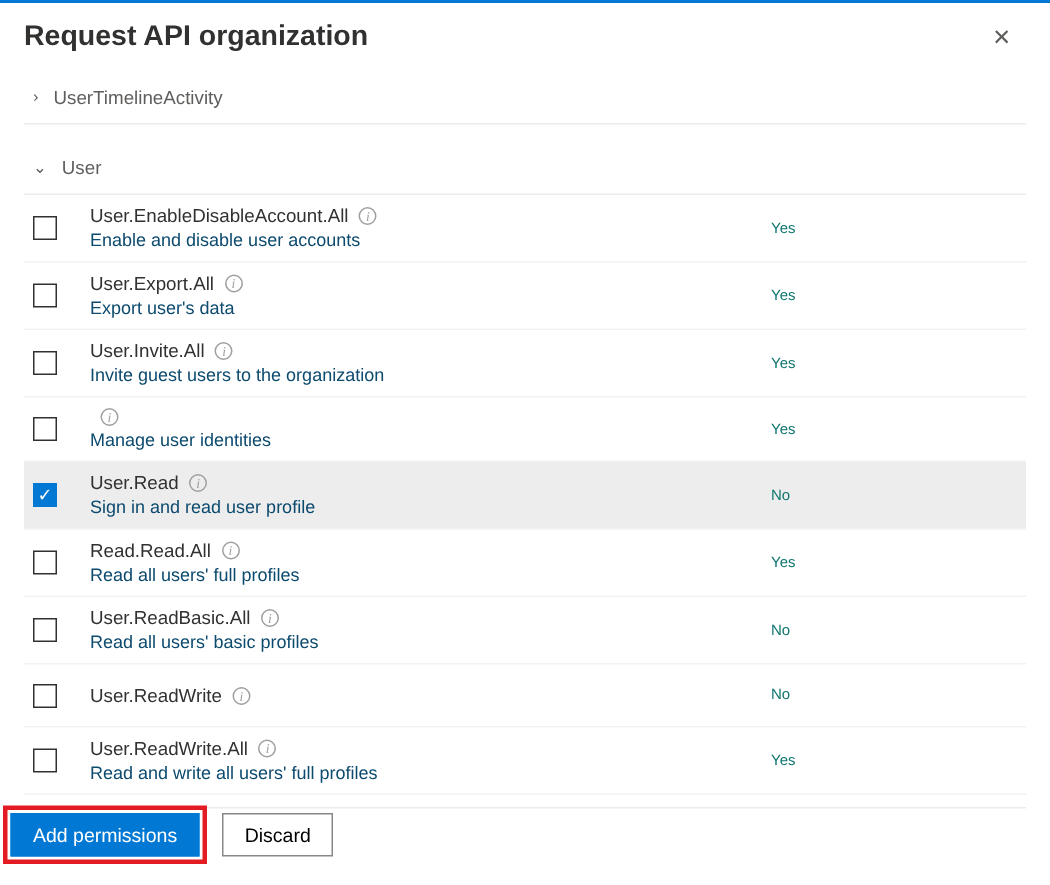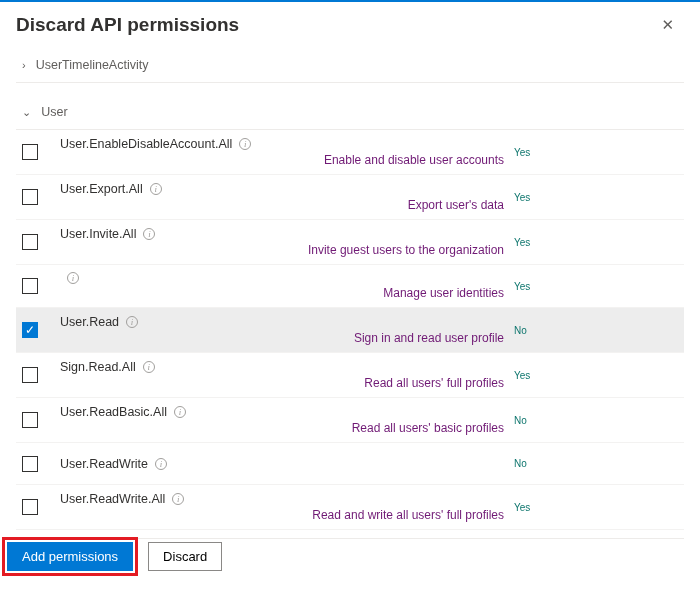--- a/index.html
+++ b/index.html
@@ -98,23 +98,22 @@
       border: 1px solid #a19f9d;
       border-radius: 50%;
       font-size: 9px;
       color: #a19f9d;
       margin-left: 7px;
       font-style: italic;
       font-family: serif;
     }
     .perm-desc {
       font-size: 12px;
-      color: #701a75;
+      color: #0c4a6e;
       margin-top: 2px;
-      text-align: right;
     }
     .consent-col {
       width: 180px;
       font-size: 10px;
       color: #0f766e;
       padding-left: 10px;
     }
     .spacer { height: 14px; }
     .footer-divider {
       border-top: 1px solid #edebe9;
@@ -143,21 +142,21 @@
     .btn.primary {
       background: #0078d4;
       color: #fff;
       border-color: #0078d4;
     }
   </style>
 </head>
 <body>
 
 <div class="panel-header">
-  <div class="panel-title">Discard API permissions</div>
+  <div class="panel-title">Request API organization</div>
   <div class="close-btn">✕</div>
 </div>
 
 <div class="section">
 
   <div class="group-header">
     <span class="chevron">›</span>
     <span>UserTimelineActivity</span>
   </div>
 
@@ -222,21 +221,21 @@
             <span class="info-icon">i</span>
           </div>
           <div class="perm-desc">Sign in and read user profile</div>
         </div>
         <div class="consent-col">No</div>
       </div>
       <div class="perm-row">
         <span class="checkbox"></span>
         <div class="perm-text">
           <div class="perm-name">
-            <span>Sign.Read.All</span>
+            <span>Read.Read.All</span>
             <span class="info-icon">i</span>
           </div>
           <div class="perm-desc">Read all users' full profiles</div>
         </div>
         <div class="consent-col">Yes</div>
       </div>
       <div class="perm-row">
         <span class="checkbox"></span>
         <div class="perm-text">
           <div class="perm-name">

